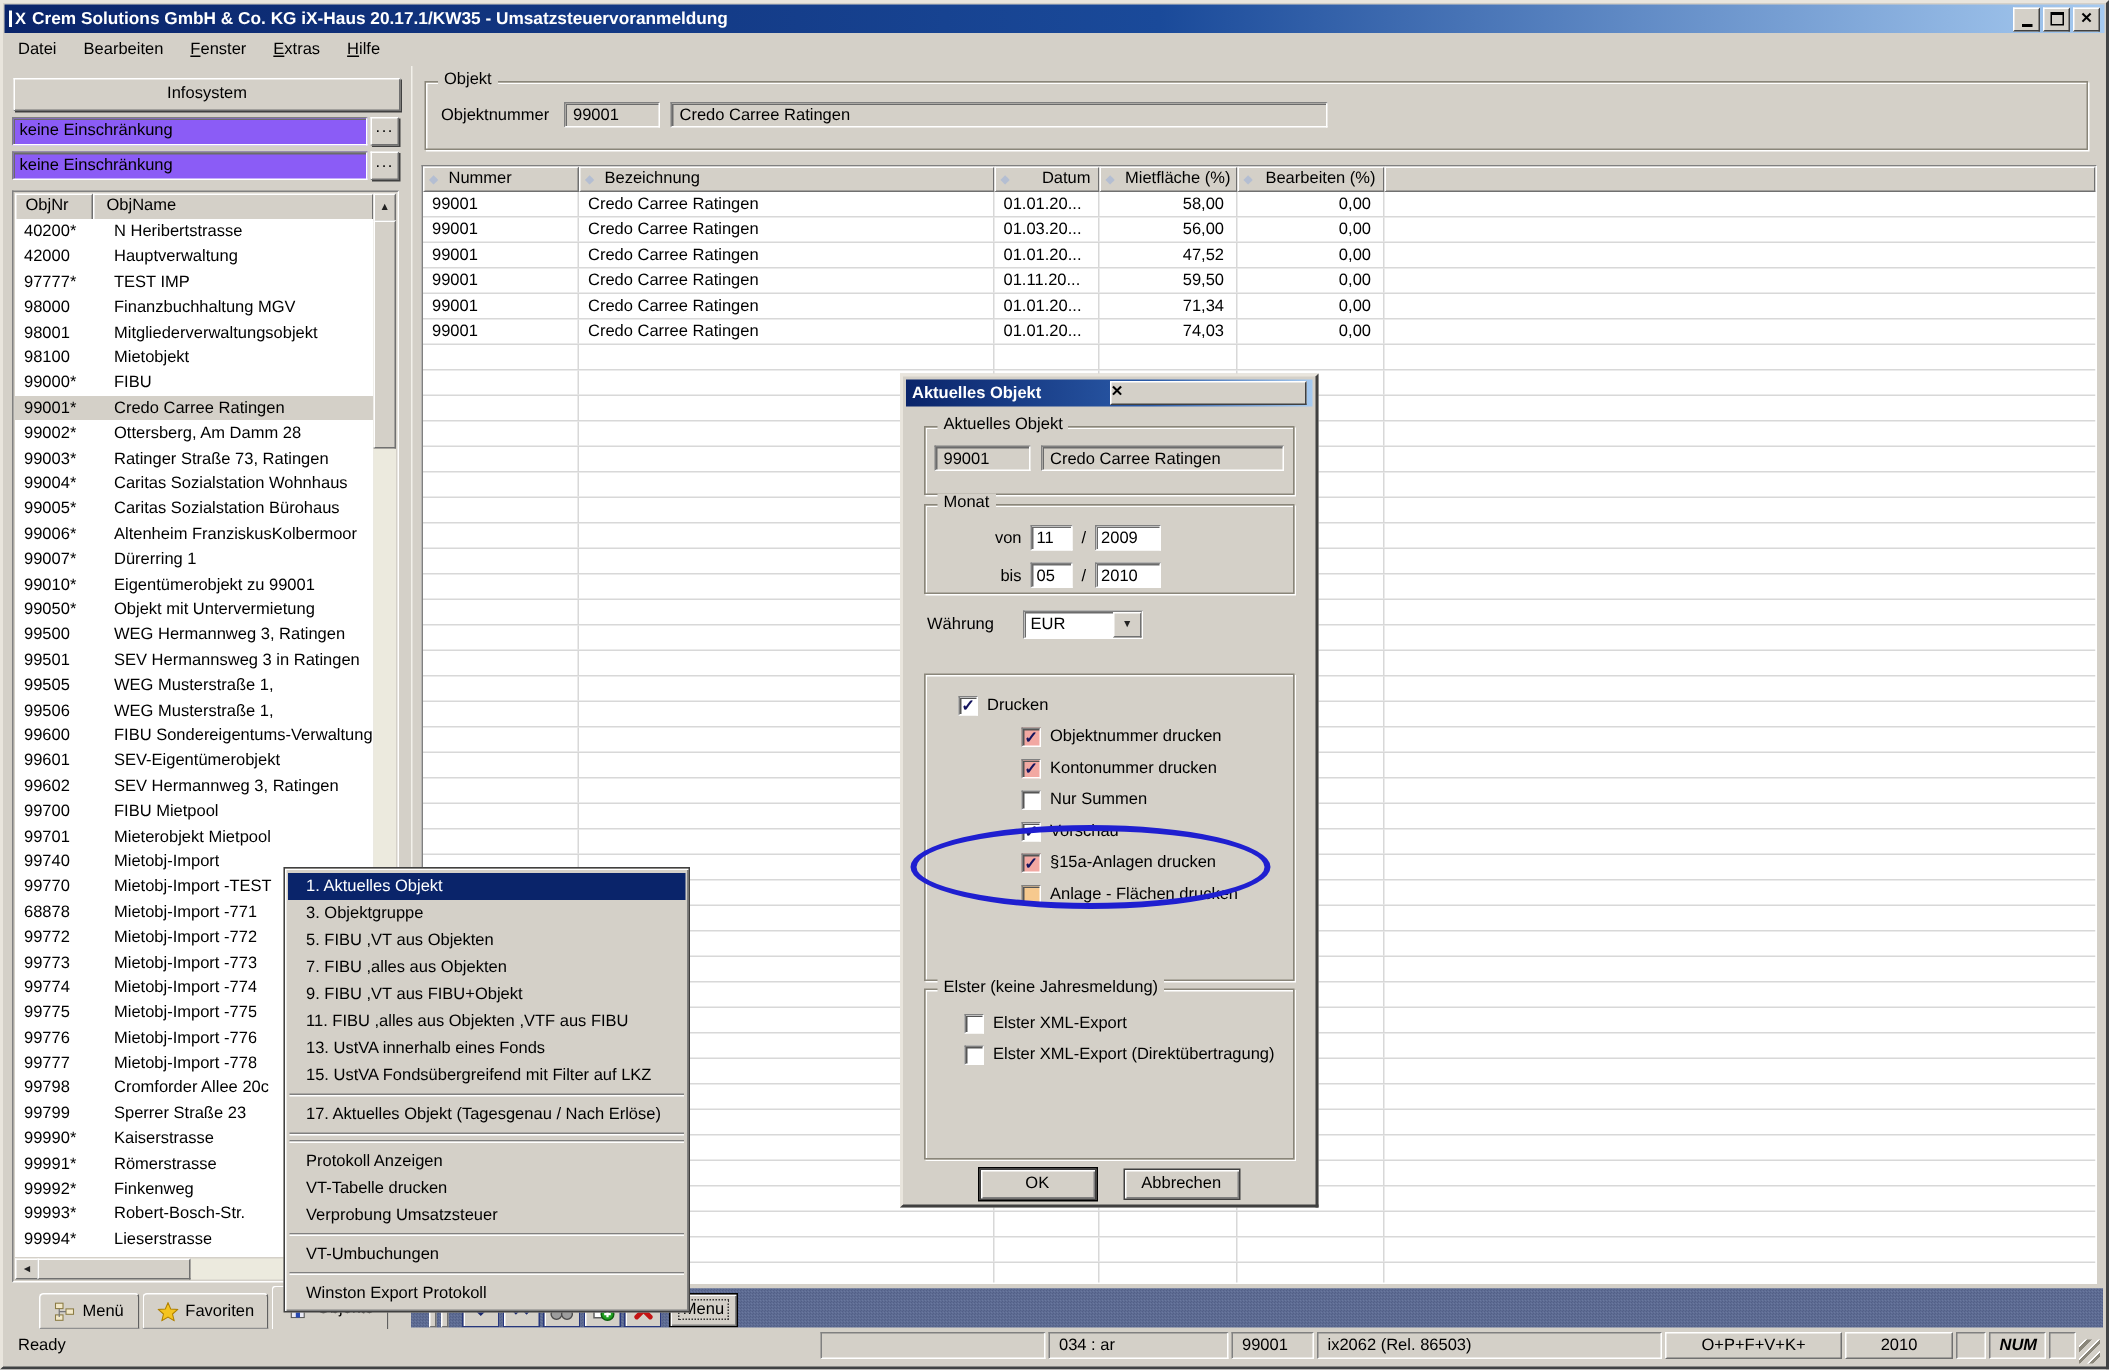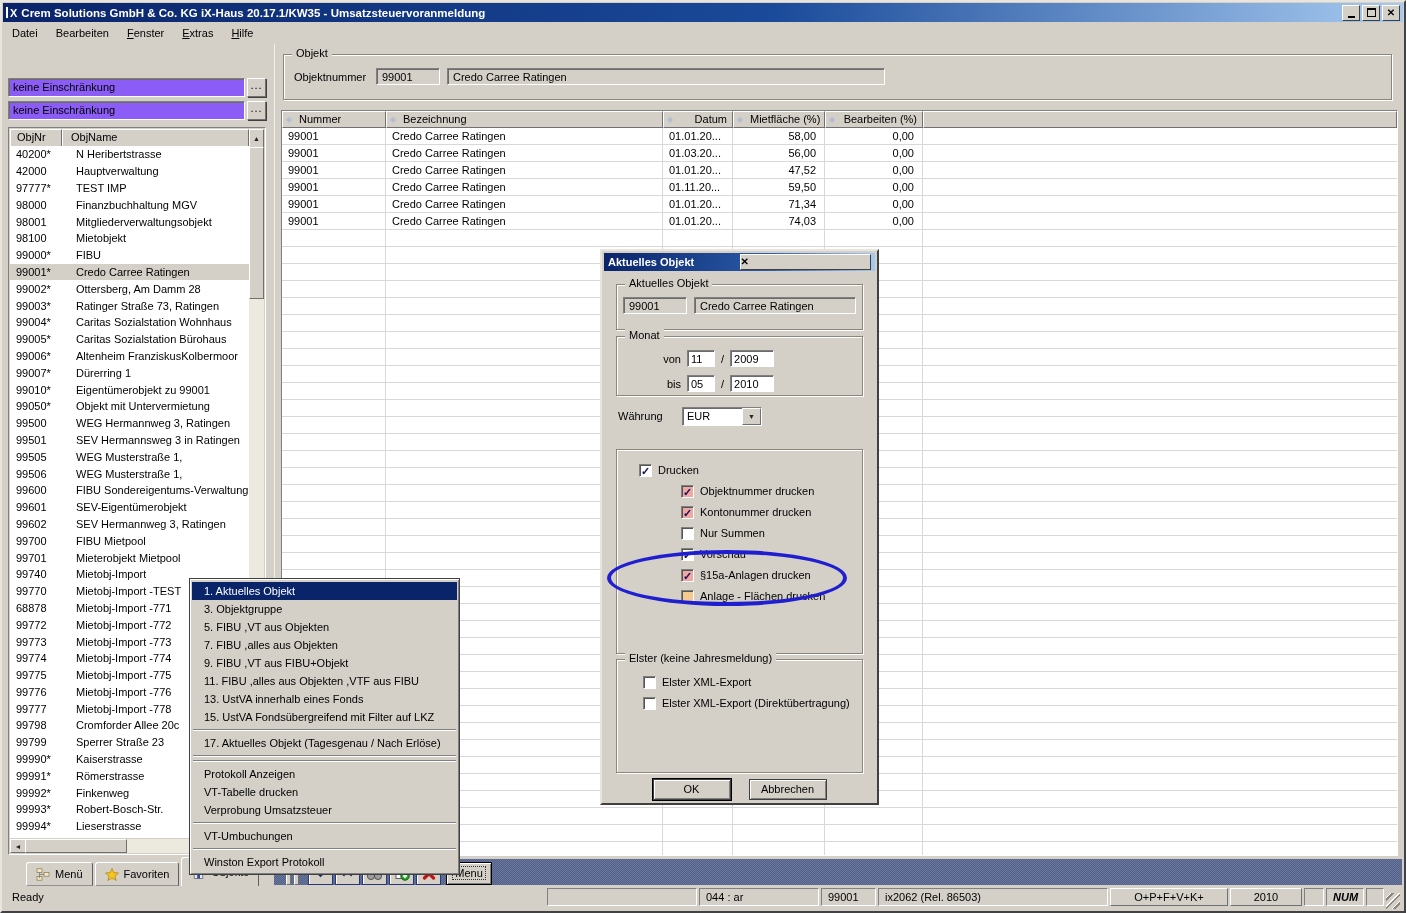--- a/index.html
+++ b/index.html
@@ -146,20 +146,21 @@
   </div>
 
   <div class="menubar" id="menubar">
       <span class="mi">Datei</span>
       <span class="mi">Bearbeiten</span>
       <span class="mi"><u>F</u>enster</span>
       <span class="mi"><u>E</u>xtras</span>
       <span class="mi"><u>H</u>ilfe</span>
     </div>
 
+  <div class="infosys raised">Infosystem</div>
   <div class="filter f1">
     <span class="fval sunken">keine Einschränkung</span>
     <span class="fbtn raised">...</span>
   </div>
   <div class="filter f2">
     <span class="fval sunken">keine Einschränkung</span>
     <span class="fbtn raised">...</span>
   </div>
 
   <div class="objlist">
@@ -908,21 +909,21 @@
         <div class="tbtn-menu">
           <span>Menu</span>
         </div>
       </span>
   </div>
 
   <div class="statusbar">
     <span class="sb-ready">Ready</span>
     <span id="status-segments" style="display:flex;gap:2px;align-items:center;">
         <span class="seg" style="width: 150px;"></span>
-        <span class="seg" style="width: 120px;">044 : ar</span>
+        <span class="seg" style="width: 120px;">034 : ar</span>
         <span class="seg" style="width: 55px;">99001</span>
         <span class="seg" style="width: 230px;">ix2062 (Rel. 86503)</span>
         <span class="seg raised2" style="width: 118px;">O+P+F+V+K+</span>
         <span class="seg raised2" style="width: 72px;">2010</span>
         <span class="seg" style="width: 20px;"></span>
         <span class="seg b" style="width: 38px; font-style: italic;">NUM</span>
         <span class="seg" style="width: 18px;"></span>
       </span>
     <span class="sb-grip"></span>
   </div>

